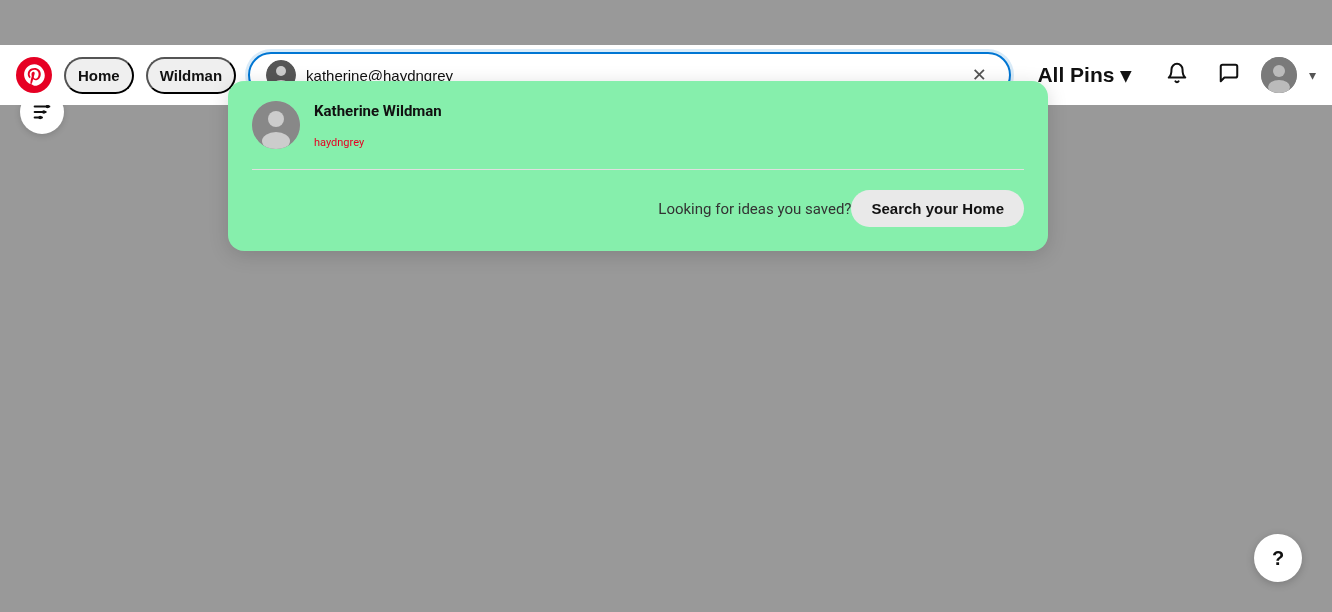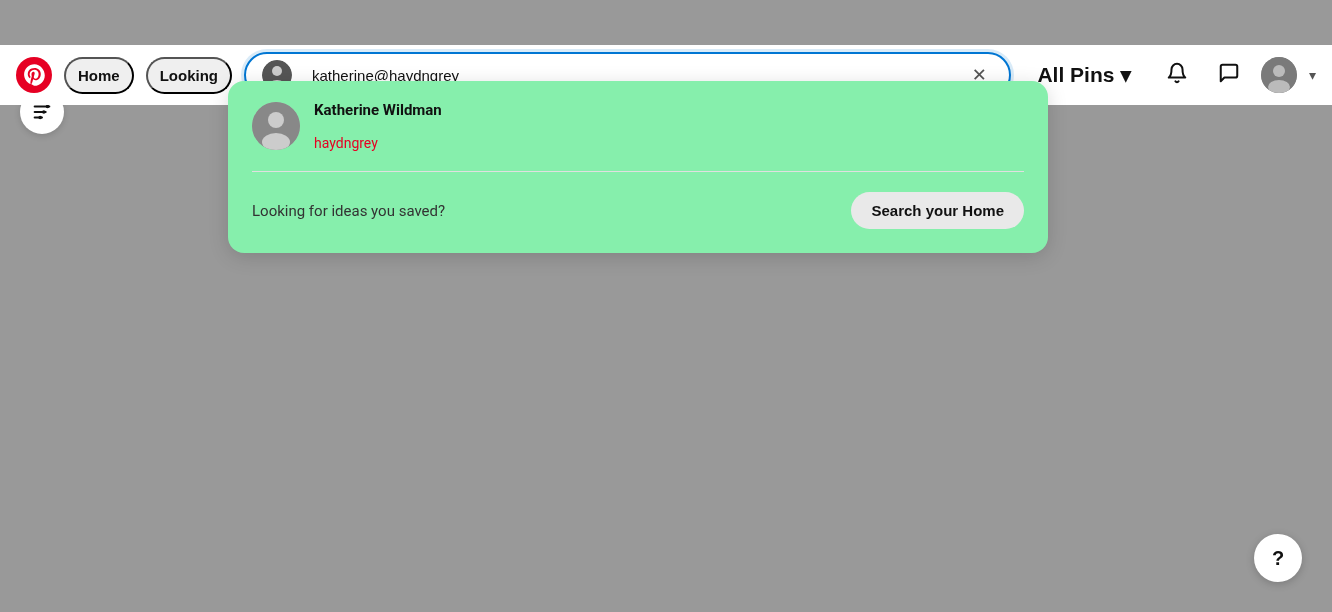--- a/index.html
+++ b/index.html
@@ -48,21 +48,21 @@
     }
 
     .search-bar {
       display: flex;
       align-items: center;
       background: #fff;
       border: 2.5px solid #0076d3;
       border-radius: 24px;
       padding: 0 16px;
       height: 46px;
-      gap: 20px;
+      gap: 10px;
       box-shadow: 0 0 0 3px rgba(0,118,211,0.15);
     }
 
     .search-person-icon {
       width: 30px;
       height: 30px;
       border-radius: 50%;
       background: #ccc;
       display: flex;
       align-items: center;
@@ -176,35 +176,35 @@
       height: 100%;
     }
 
     .suggestion-name {
       font-size: 15px;
       font-weight: 700;
       color: #111;
     }
 
     .suggestion-username {
-      font-size: 14px;
+      font-size: 11px;
       color: #e60023;
       margin-top: 16px;
     }
 
     .divider {
       border: none;
       border-top: 1px solid #e0e0e0;
       margin: 0 0 20px 0;
     }
 
     .search-pins-row {
       display: flex;
       align-items: center;
-      justify-content: space-between;
+      justify-content: flex-end;
     }
 
     .search-pins-text {
       font-size: 15px;
       color: #333;
     }
 
     .search-pins-btn {
       background: #e9e9e9;
       border: none;
@@ -264,21 +264,21 @@
 <nav class="navbar">
 
   <div class="pinterest-logo">
     <svg viewBox="0 0 40 40" fill="none" xmlns="http://www.w3.org/2000/svg">
       <circle cx="20" cy="20" r="20" fill="#E60023"></circle>
       <path d="M20.5 8C14.15 8 9 13.15 9 19.5c0 4.77 2.93 8.88 7.14 10.63-.1-.9-.19-2.28.04-3.26.2-.86 1.37-5.79 1.37-5.79s-.35-.7-.35-1.73c0-1.62.94-2.83 2.1-2.83.99 0 1.47.74 1.47 1.63 0 .99-.63 2.48-.96 3.86-.27 1.15.58 2.09 1.71 2.09 2.05 0 3.63-2.16 3.63-5.28 0-2.76-1.98-4.69-4.81-4.69-3.28 0-5.2 2.46-5.2 5c0 .99.38 2.05.86 2.63.09.11.1.21.08.32-.09.36-.28 1.15-.32 1.31-.05.21-.17.25-.38.15-1.41-.66-2.29-2.72-2.29-4.38 0-3.56 2.59-6.83 7.47-6.83 3.92 0 6.97 2.79 6.97 6.52 0 3.89-2.45 7.02-5.86 7.02-1.14 0-2.22-.59-2.59-1.29l-.7 2.62c-.26.98-.94 2.21-1.4 2.96.05.02.11.03.16.04C20.5 32 20.5 32 20.5 32c6.35 0 11.5-5.15 11.5-11.5S26.85 8 20.5 8z" fill="white"></path>
     </svg>
   </div>
 
   <button class="nav-link">Home</button>
-  <button class="nav-link">Looking</button>
+  <button class="nav-link">Wildman</button>
 
   <div class="search-bar-wrapper">
     <div class="search-bar">
 
       <div class="search-person-icon">
         <svg viewBox="0 0 30 30" xmlns="http://www.w3.org/2000/svg">
           <circle cx="15" cy="15" r="15" fill="#555"></circle>
           <circle cx="15" cy="11" r="5" fill="#ccc"></circle>
           <ellipse cx="15" cy="26" rx="9" ry="6" fill="#ccc"></ellipse>
         </svg>

